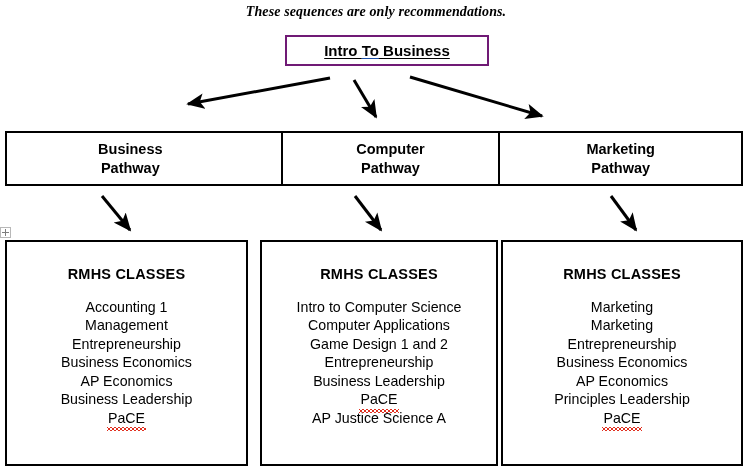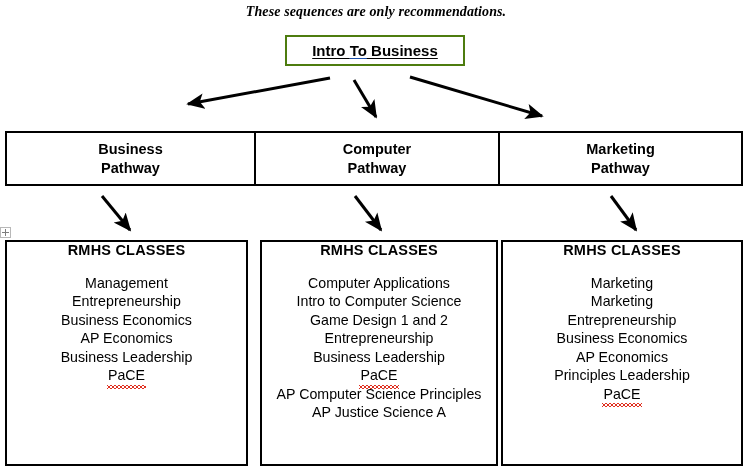--- a/index.html
+++ b/index.html
@@ -29,23 +29,23 @@
     font-weight: bold;
     font-size: 14px;
     letter-spacing: 0.1px;
   }
 
   
   .intro-box {
     position: absolute;
     left: 285px;
     top: 35px;
-    width: 180px;
+    width: 204px;
     height: 31px;
-    border: 2px solid #4d7c0f;
+    border: 2px solid #701a75;
     box-sizing: border-box;
     display: flex;
     align-items: center;
     justify-content: center;
     background: #ffffff;
   }
   .intro-text {
     font-family: "Liberation Sans", sans-serif;
     font-weight: bold;
     font-size: 15px;
@@ -87,32 +87,32 @@
     display: flex;
     align-items: center;
     justify-content: center;
     text-align: center;
     font-family: "Liberation Sans", sans-serif;
     font-weight: bold;
     font-size: 14.5px;
     line-height: 1.28;
   }
   .pathway-cell.c1 { width: 247px; }
-  .pathway-cell.c2 { width: 246px; border-left: 2px solid #000; border-right: 2px solid #000; }
+  .pathway-cell.c2 { width: 220px; border-left: 2px solid #000; border-right: 2px solid #000; margin-left: 27px; }
   .pathway-cell.c3 { width: 241px; }
 
   
   .classes-box {
     position: absolute;
     top: 240px;
     height: 226px;
     border: 2px solid #000000;
     box-sizing: border-box;
     background: #ffffff;
-    padding-top: 0;
+    padding-top: 24px;
   }
   .classes-box.b1 { left: 5px;   width: 243px; }
   .classes-box.b2 { left: 260px; width: 238px; }
   .classes-box.b3 { left: 501px; width: 242px; }
 
   .classes-title {
     text-align: center;
     font-family: "Liberation Sans", sans-serif;
     font-weight: bold;
     font-size: 14.5px;
@@ -212,39 +212,39 @@
     <span>
       <span>Marketing</span><br>
       <span>Pathway</span>
     </span>
   </div>
 </div>
 
 <div class="classes-box b1">
   <div class="classes-title">RMHS CLASSES</div>
   <ul class="classes-list">
+      <li>Accounting 1</li>
       <li>Management</li>
       <li>Entrepreneurship</li>
       <li>Business Economics</li>
       <li>AP Economics</li>
       <li>Business Leadership</li>
       <li><span class="pace">PaCE</span></li>
     </ul>
 </div>
 
 <div class="classes-box b2">
   <div class="classes-title">RMHS CLASSES</div>
   <ul class="classes-list">
+      <li>Intro to Computer Science</li>
       <li>Computer Applications</li>
-      <li>Intro to Computer Science</li>
       <li>Game Design 1 and 2</li>
       <li>Entrepreneurship</li>
       <li>Business Leadership</li>
       <li><span class="pace">PaCE</span></li>
-      <li>AP Computer Science Principles</li>
       <li>AP Justice Science A</li>
     </ul>
 </div>
 
 <div class="classes-box b3">
   <div class="classes-title">RMHS CLASSES</div>
   <ul class="classes-list">
       <li>Marketing</li>
       <li>Marketing</li>
       <li>Entrepreneurship</li>

